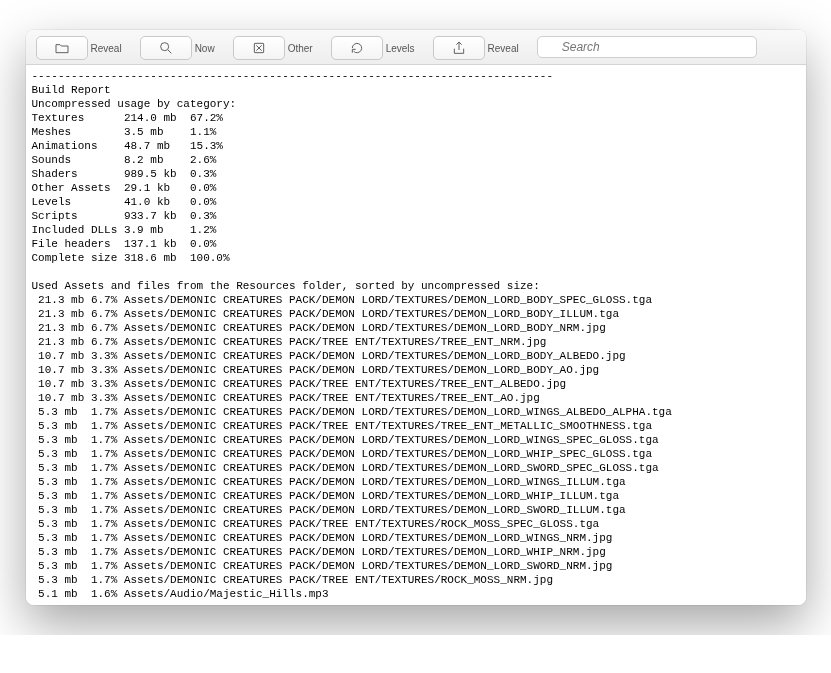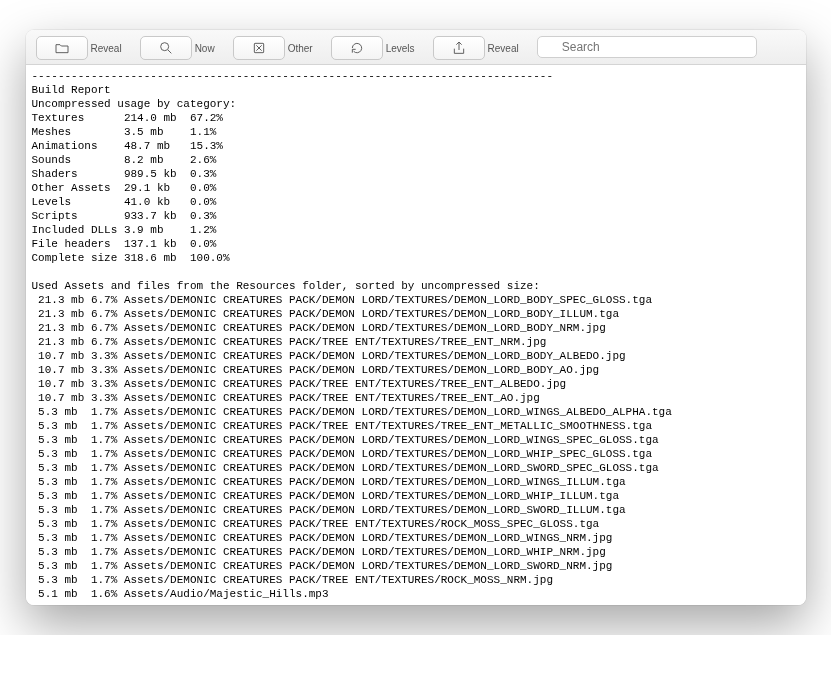--- a/index.html
+++ b/index.html
@@ -89,20 +89,21 @@
       width: 100%;
       max-width: 220px;
       height: 22px;
       border: 1px solid #cfcfcf;
       border-radius: 5px;
       background: #fff;
       font-size: 12px;
       padding: 0 6px 0 24px;
       color: #333;
       position: relative;
+      font-style: italic;
     }
     .search-box {
       position: relative;
       width: 220px;
     }
     .search-box svg {
       position: absolute;
       left: 6px; top: 4px;
       width: 13px; height: 13px;
       stroke: #9a9a9a; fill: none; stroke-width: 1.6;

